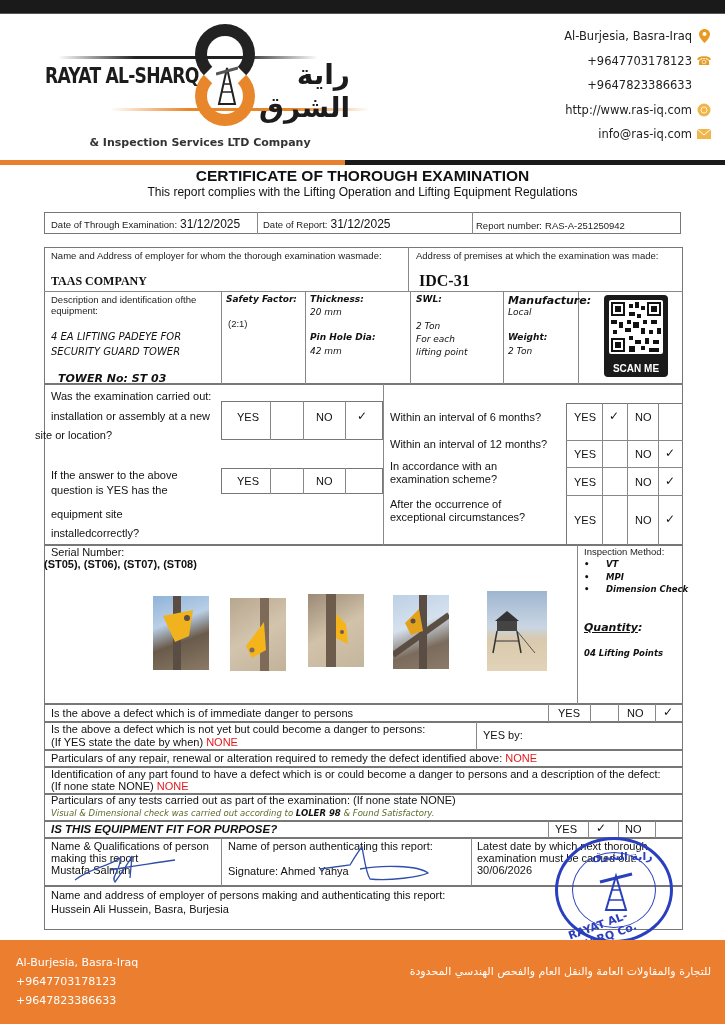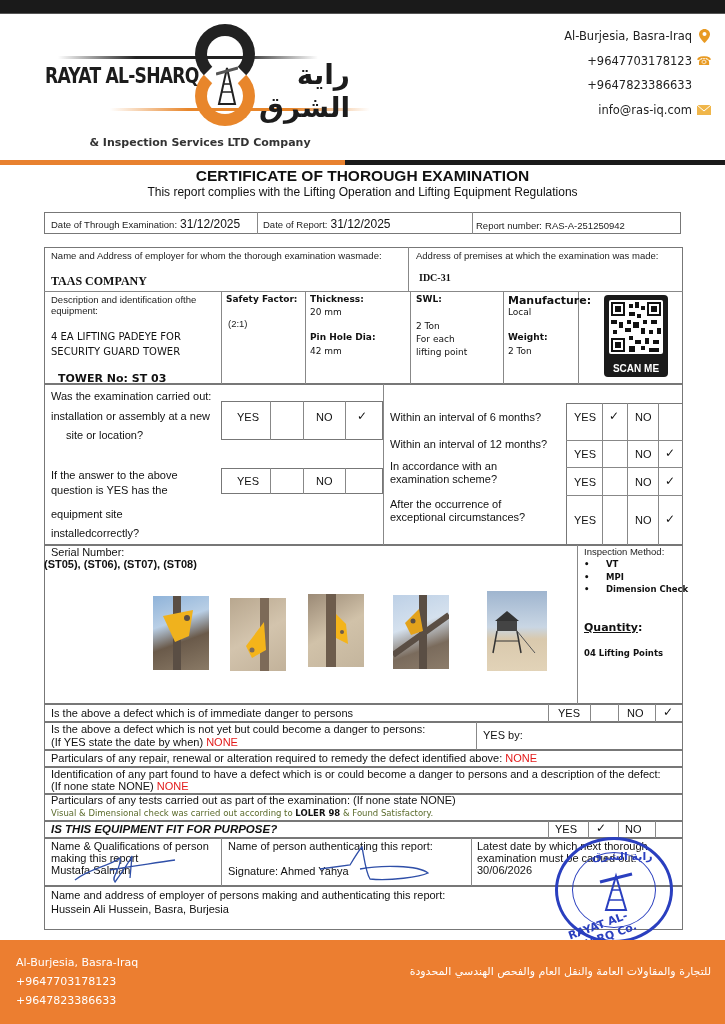--- a/index.html
+++ b/index.html
@@ -36,21 +36,21 @@
 
   .box { position: absolute; border: 1px solid #777; }
   .line { position: absolute; background: #888; }
   .txt { position: absolute; white-space: nowrap; }
   .sm { font-size: 9.5px; color: #222; }
   .md { font-size: 11px; }
   .red { color: #e31b1b; }
   .green { color: #5a6a2a; }
   .cb { font-family: "DejaVu Sans", sans-serif; font-size: 12px; }
 
-  .calibri { font-family: "DejaVu Sans", sans-serif; }
+  .calibri { font-family: "DejaVu Sans", sans-serif; font-style: italic; }
 
   .qr { position: absolute; left: 604px; top: 295px; width: 64px; height: 82px; background: #1a1a1a; border-radius: 4px; }
   .qr .inner { position: absolute; left: 5px; top: 5px; width: 54px; height: 54px; background: #fff; border-radius: 2px; }
   .qr .scan { position: absolute; left: 0; bottom: 3px; width: 64px; text-align: center; color: #fff; font-size: 10px; font-weight: bold; }
 
   .photo { position: absolute; }
 
   .stamp { position: absolute; left: 555px; top: 837px; width: 118px; height: 106px; border: 3px solid #2a3fbf; border-radius: 50%; }
   .stamp .inner-ring { position: absolute; left: 14px; top: 12px; width: 84px; height: 76px; border: 1.5px solid #2a3fbf; border-radius: 50%; }
   .stamp .txt-top { position: absolute; left: 34px; top: 10px; font-size: 11px; color: #2a3fbf; font-weight: bold; font-family: "DejaVu Sans", sans-serif; }
@@ -93,20 +93,29 @@
   </div>
   <div class="row">
     <span>+9647703178123</span>
     <span class="ico">☎</span>
   </div>
   <div class="row">
     <span>+9647823386633</span>
     <span class="ico empty"></span>
   </div>
   <div class="row">
+    <span>http://www.ras-iq.com</span>
+    <span class="ico">
+      <svg width="14" height="14" viewBox="0 0 14 14">
+          <circle cx="7" cy="7" r="6.5" fill="#f0b64a"></circle>
+          <circle cx="7" cy="7" r="3" fill="none" stroke="#fff" stroke-width="0.8"></circle>
+        </svg>
+    </span>
+  </div>
+  <div class="row">
     <span>info@ras-iq.com</span>
     <span class="ico">
       <svg width="14" height="10" viewBox="0 0 14 10">
           <rect width="14" height="10" fill="#f0b64a"></rect>
           <polyline points="0,0 7,6 14,0" fill="none" stroke="#fff" stroke-width="1"></polyline>
         </svg>
     </span>
   </div>
 </div>
 
@@ -133,21 +142,21 @@
   <span class="sm">Report number:</span>
   <span class="sm">RAS-A-251250942</span>
 </div>
 
 <div class="box" style="left:44px; top:247px; width:639px; height:137px;"></div>
 <div class="line" style="left:408px; top:247px; width:1px; height:44px;"></div>
 <div class="line" style="left:44px; top:291px; width:639px; height:1px;"></div>
 <div class="txt sm" style="left:51px; top:250px;">Name and Address of employer for whom the thorough examination wasmade:</div>
 <div class="txt" style="left:51px; top:274px; font-family:'Liberation Serif',serif; font-weight:bold; font-size:12px;">TAAS COMPANY</div>
 <div class="txt sm" style="left:416px; top:250px;">Address of premises at which the examination was made:</div>
-<div class="txt" style="left:419px; top:272px; font-family:'Liberation Serif',serif; font-weight:bold; font-size:10px;">IDC-31</div>
+<div class="txt" style="left:419px; top:272px; font-family:'Liberation Serif',serif; font-weight:bold; font-size:16px;">IDC-31</div>
 
 <div class="line" style="left:221px; top:291px; width:1px; height:93px;"></div>
 <div class="line" style="left:305px; top:291px; width:1px; height:93px;"></div>
 <div class="line" style="left:410px; top:291px; width:1px; height:93px;"></div>
 <div class="line" style="left:503px; top:291px; width:1px; height:93px;"></div>
 <div class="line" style="left:578px; top:291px; width:1px; height:93px;"></div>
 
 <div class="txt sm" style="left:51px; top:294px; line-height:11px;">
   <span style="white-space:normal; display:block; width:165px;">Description and identification ofthe equipment:</span>
 </div>
@@ -215,21 +224,21 @@
     </svg>
   </div>
   <div class="scan">SCAN ME</div>
 </div>
 
 <div class="box" style="left:44px; top:384px; width:639px; height:161px;"></div>
 <div class="line" style="left:383px; top:384px; width:1px; height:161px;"></div>
 
 <div class="txt md" style="left:51px; top:390px;">Was the examination carried out:</div>
 <div class="txt md" style="left:51px; top:410px;">installation or assembly at a new</div>
-<div class="txt md" style="left:66px; top:429px;">site or location?</div>
+<div class="txt md" style="left:35px; top:429px;">site or location?</div>
 
 <div class="box" style="left:221px; top:401px; width:162px; height:39px;"></div>
 <div class="line" style="left:270px; top:401px; width:1px; height:39px;"></div>
 <div class="line" style="left:303px; top:401px; width:1px; height:39px;"></div>
 <div class="line" style="left:345px; top:401px; width:1px; height:39px;"></div>
 <div class="txt md" style="left:237px; top:411px;">YES</div>
 <div class="txt cb" style="left:280px; top:410px;"></div>
 <div class="txt md" style="left:316px; top:411px;">NO</div>
 <div class="txt cb" style="left:357px; top:409px;">✓</div>
 

